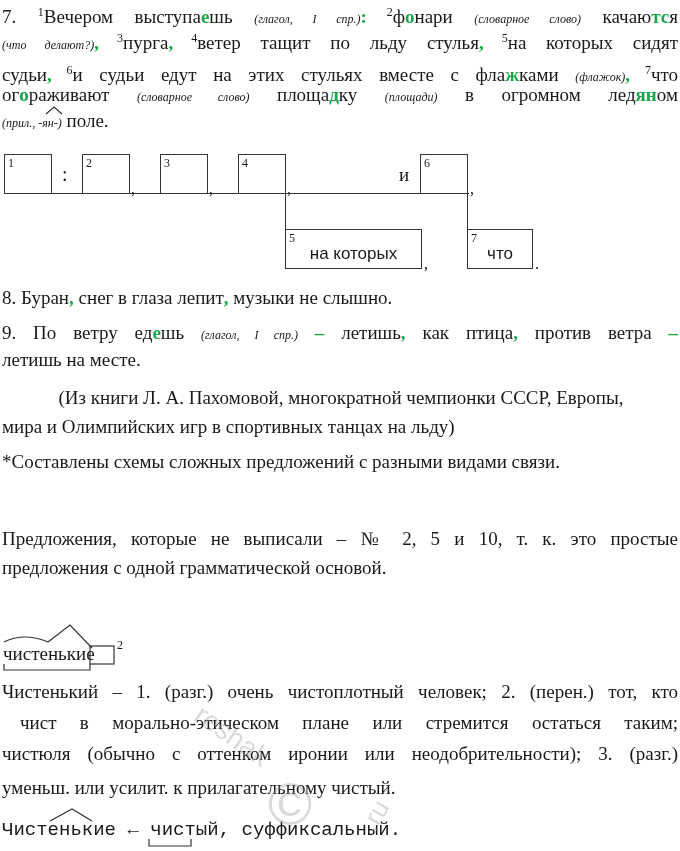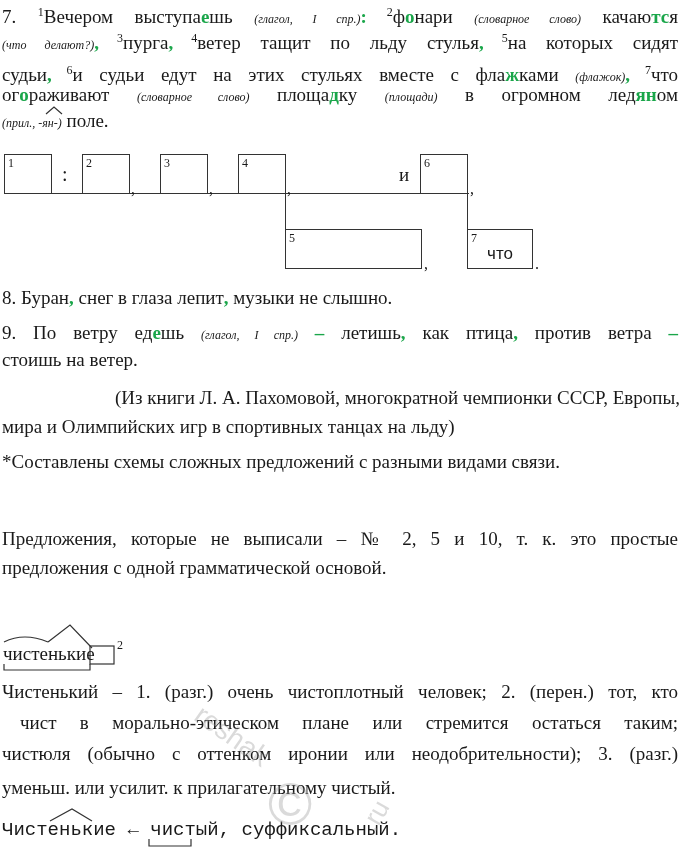--- a/index.html
+++ b/index.html
@@ -65,39 +65,40 @@
   <span class="pm" style="left:399px; top:164px; font-size:19px;">и</span>
   <div class="box" style="left:420px; top:154px; width:48px; height:40px;">
       <span class="num">6</span>
       <span class="txt"></span>
     </div>
   <span class="pm" style="left:470px; top:180px;">,</span>
   <div class="vl" style="left:285px; top:193px; height:40px;"></div>
   <div class="vl" style="left:467px; top:193px; height:40px;"></div>
   <div class="box" style="left:285px; top:229px; width:137px; height:40px;">
       <span class="num">5</span>
+      <span class="txt">на которых</span>
     </div>
   <span class="pm" style="left:424px; top:255px;">,</span>
   <div class="box" style="left:467px; top:229px; width:66px; height:40px;">
       <span class="num">7</span>
       <span class="txt">что</span>
     </div>
   <span class="pm" style="left:535px; top:255px;">.</span>
 </div>
 
 <div class="line" style="top:287px;">
   <span>8. Буран</span><span class="g">,</span><span> снег в глаза лепит</span><span class="g">,</span><span> музыки не слышно.</span>
 </div>
 
 <div class="line just" style="top:322px;">
   <span>9. По ветру ед</span><span class="g">е</span><span>шь </span><span class="it">(глагол, I спр.)</span><span class="g"> – </span><span>летишь</span><span class="g">,</span><span> как птица</span><span class="g">,</span><span> против ветра </span><span class="g">–</span>
 </div>
-<div class="line" style="top:349px;">стоишь на ветер.</div>
+<div class="line" style="top:349px;">летишь на месте.</div>
 
-<div class="line" style="top:387px; text-align:right; right:0;">(Из книги Л. А. Пахомовой, многократной чемпионки СССР, Европы,</div>
+<div class="line" style="top:387px; text-align:center; right:0;">(Из книги Л. А. Пахомовой, многократной чемпионки СССР, Европы,</div>
 <div class="line" style="top:416px; text-align:left; right:0;">мира и Олимпийских игр в спортивных танцах на льду)</div>
 
 <div class="line" style="top:451px;">*Составлены схемы сложных предложений с разными видами связи.</div>
 
 <div class="line just" style="top:528px;">Предложения, которые не выписали – № 2, 5 и 10, т. к. это простые</div>
 <div class="line" style="top:557px;">предложения с одной грамматической основой.</div>
 
 <div style="position:absolute; left:2px; top:624px; width:220px; height:50px;">
   <svg style="position:absolute; left:0; top:0;" width="130" height="50">
     <path d="M2,18 Q22,8 46,18" fill="none" stroke="#333" stroke-width="1.2"></path>

